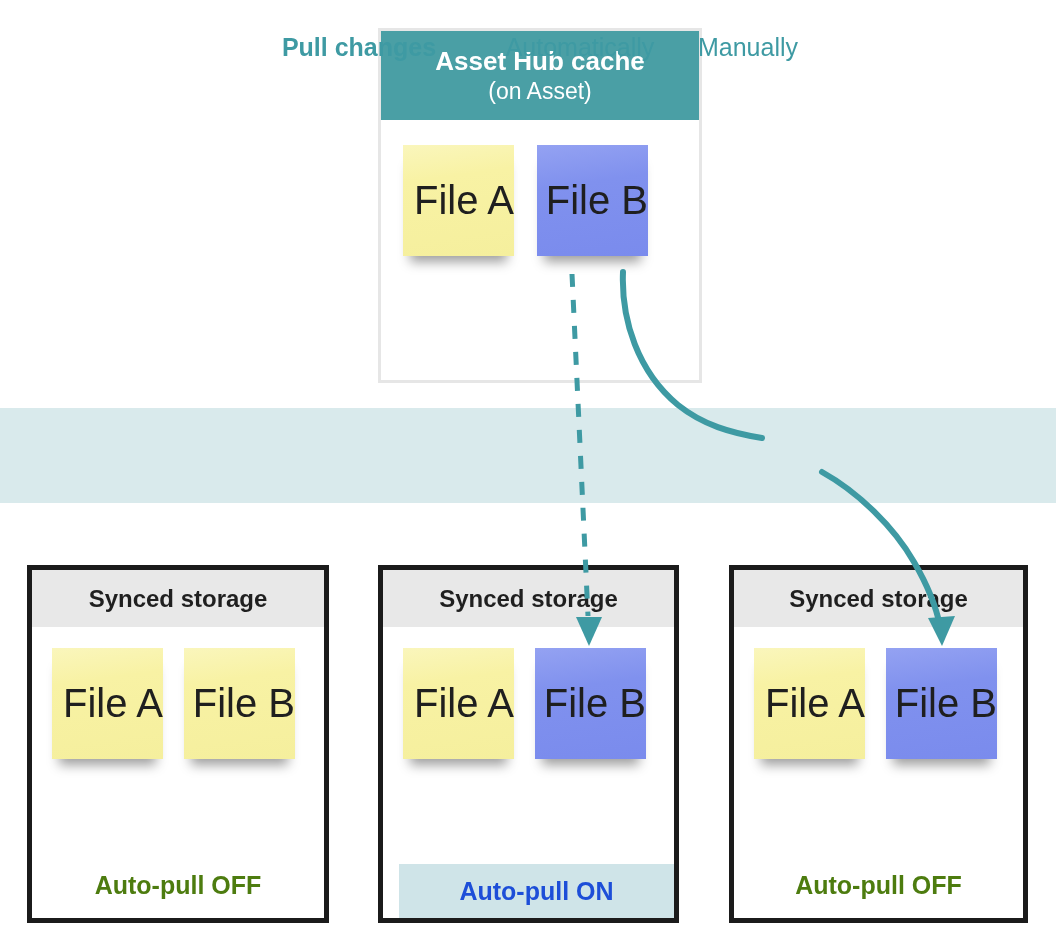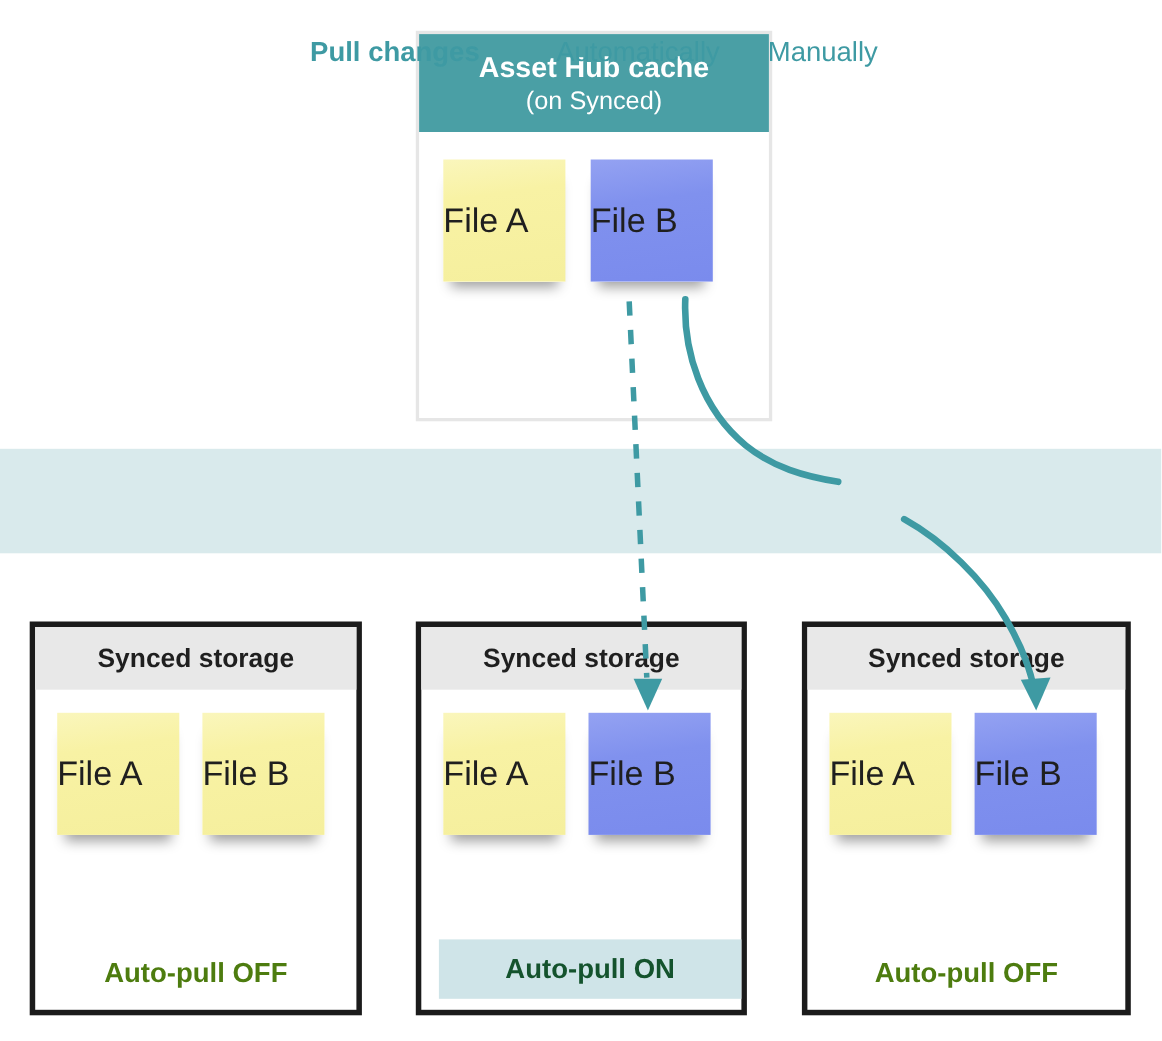--- a/index.html
+++ b/index.html
@@ -20,22 +20,22 @@
     background:#4a9fa5; color:#ffffff;
     display:flex; flex-direction:column; align-items:center; justify-content:center;
     line-height:1.25;
   }
   .cache-title { font-size:26px; font-weight:bold; }
   .cache-subtitle { font-size:23px; font-weight:normal; }
 
   
   .note {
     position:absolute; width:111px; height:111px;
-    display:flex; align-items:center; justify-content:flex-start;
-    font-size:31px; color:#1f1f1f;
+    display:flex; align-items:center; justify-content:flex-end;
+    font-size:40px; color:#1f1f1f;
     box-shadow:0 13px 11px -7px rgba(0,0,0,0.38);
   }
   .note[data-color="yellow"] {
     background:linear-gradient(172deg,#faf6bc 0%,#f8f2a4 30%,#f5ef9d 100%);
   }
   .note[data-color="blue"] {
     background:linear-gradient(172deg,#94a2f2 0%,#8091ee 35%,#7a8bed 100%);
   }
   .cache-box .note-a { left:22px; top:114px; }
   .cache-box .note-b { left:156px; top:114px; }
@@ -77,32 +77,32 @@
   .storage-box .note-a { left:20px; top:78px; }
   .storage-box .note-b { left:152px; top:78px; }
   .storage-footer {
     position:absolute; left:0; right:0; text-align:center;
     font-size:25px; font-weight:bold;
   }
   .storage-footer[data-state="off"] {
     bottom:18px; color:#4d7c0f; background:transparent;
   }
   .storage-footer[data-state="on"] {
-    bottom:10px; height:54px; line-height:54px; color:#14532d; background:#cfe4e8;margin-left:16px;
+    bottom:0; height:54px; line-height:54px; color:#1d4ed8; background:#cfe4e8;margin-left:16px;
   }
 </style>
 </head>
 <body>
 
 <div id="stage">
 
   <div class="cache-box">
     <div class="cache-header">
       <div class="cache-title">Asset Hub cache</div>
-      <div class="cache-subtitle">(on Synced)</div>
+      <div class="cache-subtitle">(on Asset)</div>
     </div>
     <div class="note note-a" data-color="yellow">
       <span>File A</span>
     </div>
     <div class="note note-b" data-color="blue">
       <span>File B</span>
     </div>
   </div>
 
   <div class="band"></div>

